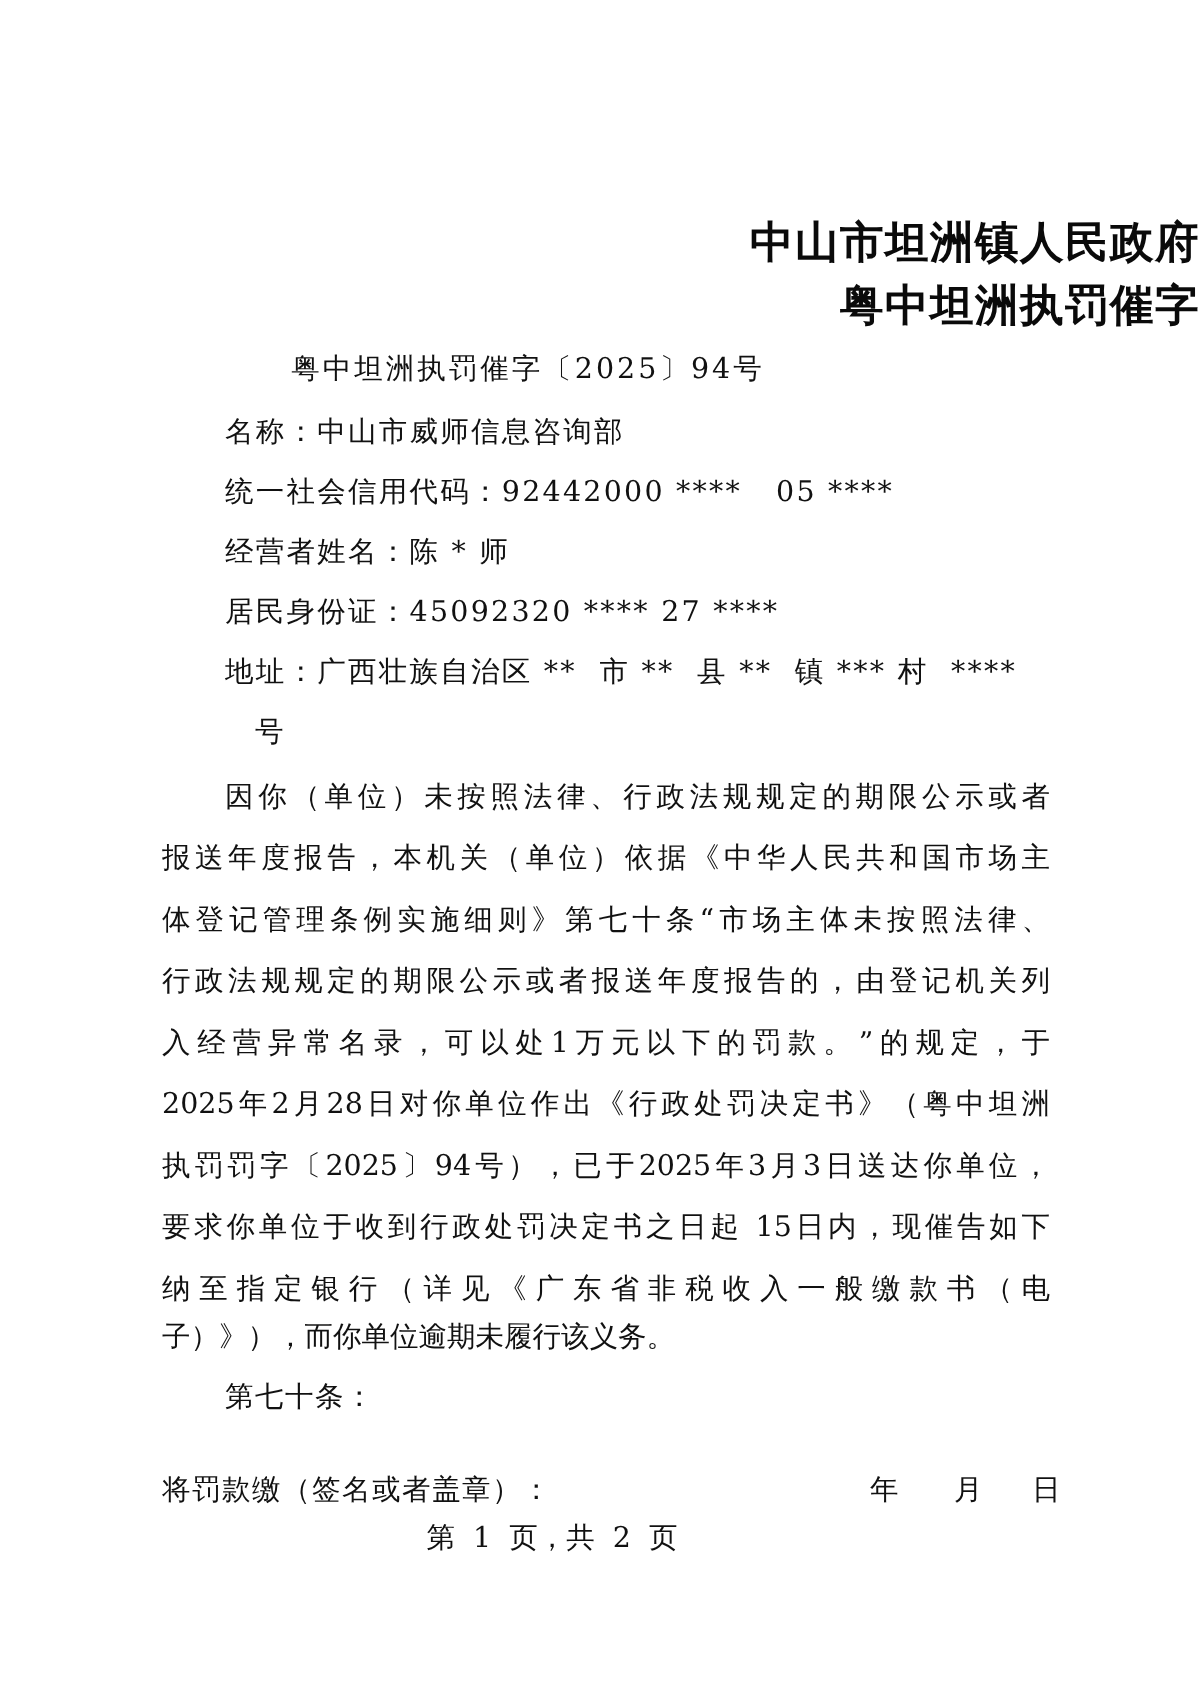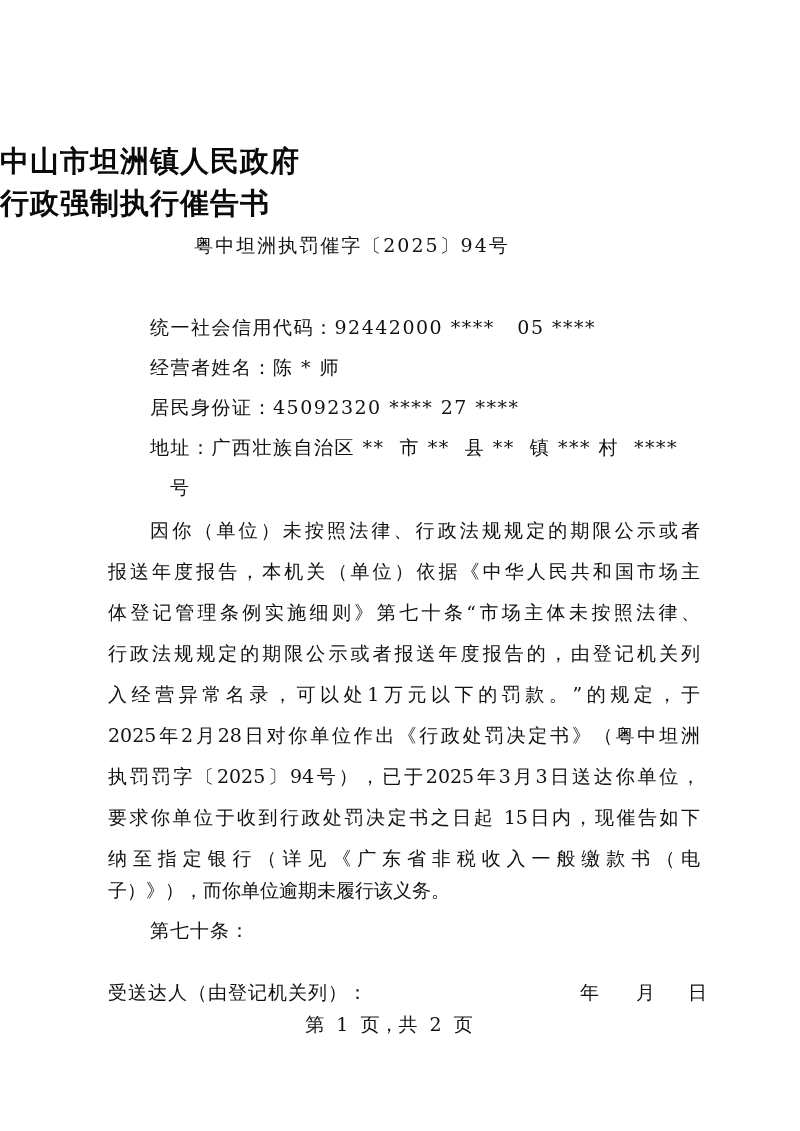--- a/index.html
+++ b/index.html
@@ -3,21 +3,21 @@
 <meta charset="utf-8">
 <style>
   html, body { margin: 0; padding: 0; background: #ffffff; }
   body {
     width: 800px; height: 1131px; position: relative; overflow: hidden;
     font-family: "DejaVu Serif", "Liberation Serif", serif;
     color: #111111;
   }
   .page { position: absolute; left: 0; top: 0; width: 800px; height: 1131px; }
   .title {
-    position: absolute; left: 0; width: 800px; text-align: left;
+    position: absolute; left: 0; width: 800px; text-align: right;
     font-family: "DejaVu Serif", "Liberation Serif", serif;
     font-weight: bold; font-size: 29px; letter-spacing: 1px; color: #0a0a0a;
   }
   .t1 { top: 142px; }
   .t2 { top: 184px; }
   .docno {
     position: absolute; left: 0; width: 704px; top: 233px; text-align: center;
     font-size: 19px; letter-spacing: 2px;
   }
   .field {
@@ -31,48 +31,49 @@
   .f5b { top: 475px; left: 170px; }
   .body-line {
     position: absolute; left: 108px; width: 592px; font-size: 19px; white-space: nowrap;
     text-align: justify; text-align-last: justify;
   }
   .indent { left: 150px; width: 550px; }
   .last { text-align-last: left; }
   .notice { position: absolute; left: 150px; top: 918px; font-size: 19px; letter-spacing: 1px; }
   .sign { position: absolute; left: 108px; top: 980px; font-size: 19px; letter-spacing: 1px; }
   .date { position: absolute; top: 980px; font-size: 19px; }
-  .footer { position: absolute; left: 0; width: 736px; top: 1012px; text-align: center; font-size: 19px; word-spacing: 6px; padding-left: 21px; }
+  .footer { position: absolute; left: 0; width: 736px; top: 1012px; text-align: center; font-size: 19px; word-spacing: 6px; }
 </style>
 </head>
 <body>
 
 <div class="page">
   <div class="title t1">中山市坦洲镇人民政府</div>
-  <div class="title t2">行政强制执行催告书</div>
+  <div class="title t2">粤中坦洲执罚催字</div>
   <div class="docno">粤中坦洲执罚催字〔2025〕94号</div>
 
+  <div class="field f1">名称：中山市威师信息咨询部</div>
   <div class="field f2">统一社会信用代码：92442000 ****   05 ****</div>
   <div class="field f3">经营者姓名：陈 * 师</div>
   <div class="field f4">居民身份证：45092320 **** 27 ****</div>
   <div class="field f5">地址：广西壮族自治区 **  市 **  县 **  镇 *** 村  ****</div>
   <div class="field f5b">号</div>
 
   <div class="body-line indent" style="top:518px">因你（单位）未按照法律、行政法规规定的期限公示或者</div>
   <div class="body-line" style="top:559px">报送年度报告，本机关（单位）依据《中华人民共和国市场主</div>
   <div class="body-line" style="top:600px">体登记管理条例实施细则》第七十条“市场主体未按照法律、</div>
   <div class="body-line" style="top:641px">行政法规规定的期限公示或者报送年度报告的，由登记机关列</div>
   <div class="body-line" style="top:682px">入经营异常名录，可以处1万元以下的罚款。”的规定，于</div>
   <div class="body-line" style="top:723px">2025年2月28日对你单位作出《行政处罚决定书》（粤中坦洲</div>
   <div class="body-line" style="top:764px">执罚罚字〔2025〕94号），已于2025年3月3日送达你单位，</div>
   <div class="body-line" style="top:805px">要求你单位于收到行政处罚决定书之日起 15日内，现催告如下</div>
   <div class="body-line last" style="top:878px">子）》），而你单位逾期未履行该义务。</div>
   <div class="body-line" style="top:846px">纳至指定银行（详见《广东省非税收入一般缴款书（电</div>
 
   <div class="notice">第七十条：</div>
 
-  <div class="sign">受送达人（由登记机关列）：</div>
+  <div class="sign">将罚款缴（签名或者盖章）：</div>
   <div class="date" style="left:580px">年</div>
   <div class="date" style="left:636px">月</div>
   <div class="date" style="left:688px">日</div>
 
   <div class="footer">第 1 页，共 2 页</div>
 </div>
 
 </body></html>

